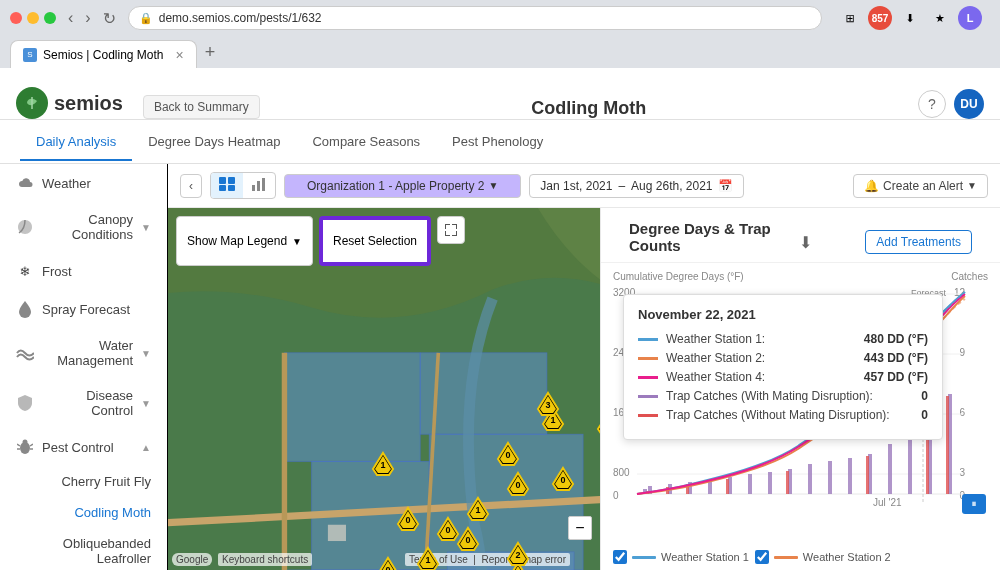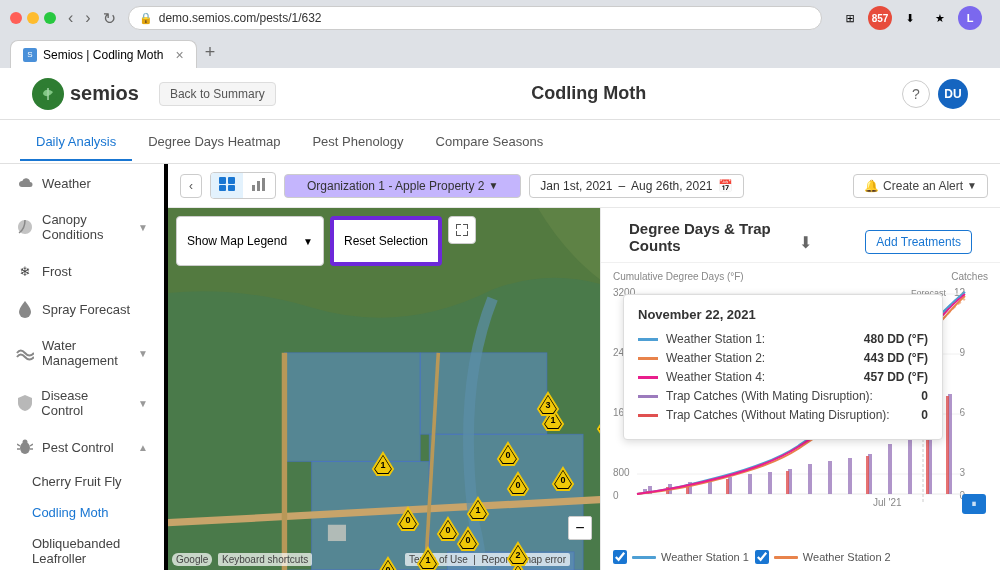--- a/index.html
+++ b/index.html
@@ -20,40 +20,40 @@
     .browser-tab { background: white; height: 28px; padding: 0 12px; display: flex; align-items: center; gap: 6px; border-radius: 8px 8px 0 0; font-size: 12px; border: 1px solid #ccc; border-bottom: none; }
     .browser-tab-favicon { width: 14px; height: 14px; background: #4a90d9; border-radius: 2px; display: flex; align-items: center; justify-content: center; font-size: 8px; color: white; }
     .browser-toolbar-icons { display: flex; align-items: center; gap: 6px; padding: 0 8px; }
     .toolbar-icon { width: 24px; height: 24px; border-radius: 50%; display: flex; align-items: center; justify-content: center; font-size: 11px; cursor: pointer; }
     .toolbar-icon.red-bg { background: #e74c3c; color: white; font-weight: bold; font-size: 10px; }
     .toolbar-icon.user-icon { background: #7b68ee; color: white; font-weight: bold; }
     .lock-icon { color: #666; font-size: 11px; }
 
     
     .app { display: flex; flex-direction: column; height: calc(570px - 68px); background: white; }
-    .app-header { background: white; border-bottom: 1px solid #e0e0e0; padding: 0 32px; display: flex; align-items: center; height: 52px; gap: 12px; }
+    .app-header { background: white; border-bottom: 1px solid #e0e0e0; padding: 0 16px; display: flex; align-items: flex-end; height: 52px; gap: 12px; }
     .logo { display: flex; align-items: center; gap: 6px; margin-right: 8px; }
     .logo-icon { width: 32px; height: 32px; background: #2e7d32; border-radius: 50%; display: flex; align-items: center; justify-content: center; color: white; font-size: 10px; }
     .logo-text { font-size: 20px; font-weight: 600; color: #333; }
     .back-btn { background: #f5f5f5; border: 1px solid #ddd; border-radius: 4px; padding: 4px 10px; font-size: 12px; cursor: pointer; color: #555; }
     .header-title { flex: 1; text-align: center; font-size: 18px; font-weight: 600; color: #333; }
     .header-icons { display: flex; align-items: center; gap: 8px; }
     .help-btn { width: 28px; height: 28px; border-radius: 50%; border: 1px solid #ccc; display: flex; align-items: center; justify-content: center; cursor: pointer; font-size: 14px; color: #666; background: white; }
     .user-avatar { width: 30px; height: 30px; border-radius: 50%; background: #1565c0; color: white; display: flex; align-items: center; justify-content: center; font-size: 12px; font-weight: bold; }
 
     
     .tabs-bar { display: flex; align-items: center; border-bottom: 1px solid #e0e0e0; padding: 0 20px; background: white; height: 44px; }
     .tab { padding: 10px 16px; font-size: 13px; color: #555; cursor: pointer; border-bottom: 2px solid transparent; margin-bottom: -1px; }
     .tab.active { color: #1976d2; border-bottom-color: #1976d2; font-weight: 500; }
 
     
     .main-content { display: flex; flex: 1; overflow: hidden; }
 
     
-    .sidebar { width: 168px; background: white; border-right: 4px solid #000000; overflow-y: auto; flex-shrink: 0; }
+    .sidebar { width: 168px; background: white; border-right: 1px solid #000000; overflow-y: auto; flex-shrink: 0; text-align: right; }
     .sidebar-item { display: flex; align-items: center; gap: 8px; padding: 10px 16px; cursor: pointer; color: #444; font-size: 13px; }
     .sidebar-item .icon { width: 18px; height: 18px; display: flex; align-items: center; justify-content: center; }
     .sidebar-arrow { margin-left: auto; font-size: 10px; color: #999; }
     .sidebar-sub-item { padding: 8px 16px 8px 32px; cursor: pointer; color: #444; font-size: 13px; }
     .sidebar-sub-item.active { color: #1976d2; font-weight: 500; }
 
     
     .content-area { flex: 1; display: flex; flex-direction: column; overflow: hidden; }
 
     
@@ -66,21 +66,21 @@
     .date-range { display: flex; align-items: center; gap: 6px; font-size: 12px; color: #333; border: 1px solid #ccc; border-radius: 4px; padding: 4px 10px; cursor: pointer; }
     .spacer { flex: 1; }
     .create-alert-btn { background: white; border: 1px solid #ccc; border-radius: 4px; padding: 4px 10px; font-size: 12px; color: #444; cursor: pointer; display: flex; align-items: center; gap: 4px; }
 
     
     .map-chart-container { display: flex; flex: 1; overflow: hidden; position: relative; }
 
     
     .map-area { position: relative; flex: 1; background: #6b8e6b; overflow: hidden; }
     .map-controls { position: absolute; top: 8px; left: 8px; z-index: 10; display: flex; gap: 6px; }
-    .map-legend-btn { background: white; border: 1px solid #ccc; border-radius: 4px; padding: 17px 10px; font-size: 12px; cursor: pointer; display: flex; align-items: center; gap: 16px; }
+    .map-legend-btn { background: white; border: 1px solid #ccc; border-radius: 4px; padding: 17px 10px; font-size: 12px; cursor: pointer; display: flex; align-items: center; gap: 5px; }
     .reset-btn { background: white; border: 4px solid #6d28d9; border-radius: 4px; padding: 5px 10px; font-size: 12px; cursor: pointer; }
     .expand-btn { background: white; border: 1px solid #ccc; border-radius: 4px; padding: 4px 6px; font-size: 12px; cursor: pointer; width: 28px; height: 28px; display: flex; align-items: center; justify-content: center; }
     .map-zoom-out { position: absolute; bottom: 30px; right: 8px; background: white; border: 1px solid #ccc; width: 24px; height: 24px; display: flex; align-items: center; justify-content: center; cursor: pointer; font-size: 16px; border-radius: 2px; z-index: 10; }
     .map-attribution { position: absolute; bottom: 4px; left: 4px; font-size: 10px; color: #444; background: rgba(255,255,255,0.7); padding: 1px 4px; border-radius: 6px; }
     .map-terms { position: absolute; bottom: 4px; right: 30px; font-size: 10px; color: #444; background: rgba(255,255,255,0.7); padding: 1px 4px; border-radius: 2px; }
 
     
     .chart-area { width: 400px; background: white; display: flex; flex-direction: column; border-left: 1px solid #e8e8e8; overflow: hidden; }
     .chart-header { display: flex; align-items: flex-end; padding: 12px 28px 8px; border-bottom: 1px solid #f0f0f0; }
     .chart-title { font-size: 15px; font-weight: 600; color: #333; flex: 1; }
@@ -162,22 +162,22 @@
     <span class="header-title">Codling Moth</span>
     <div class="header-icons">
       <button class="help-btn">?</button>
       <div class="user-avatar">DU</div>
     </div>
   </div>
 
   <div class="tabs-bar">
     <div class="tab active">Daily Analysis</div>
     <div class="tab">Degree Days Heatmap</div>
+    <div class="tab">Compare Seasons</div>
     <div class="tab">Pest Phenology</div>
-    <div class="tab">Compare Seasons</div>
   </div>
 
   <div class="main-content">
 
     <div class="sidebar">
       <div class="sidebar-item">
         <span class="icon">
           <svg width="18" height="14" viewBox="0 0 18 14" fill="none">
               <path d="M14 6a4 4 0 0 0-7.74-1.08A3 3 0 0 0 3 8a3 3 0 0 0 3 3h8a2.5 2.5 0 0 0 0-5z" fill="#888"></path>
             </svg>

